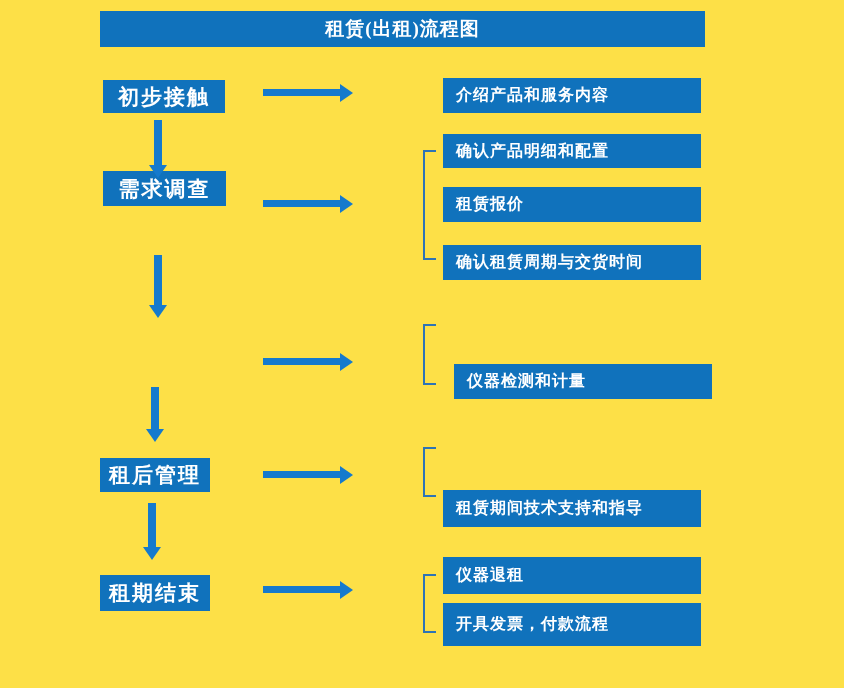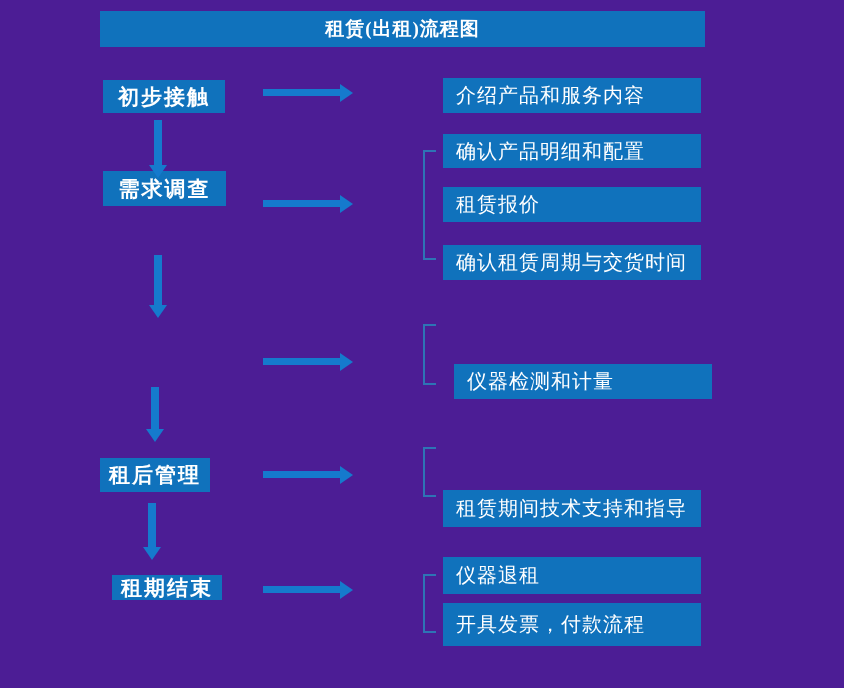--- a/index.html
+++ b/index.html
@@ -7,21 +7,21 @@
     --arrow: #157ACD;
     --bracket: #2E74B5;
     --text: #FFFFFF;
   }
   * { box-sizing: border-box; margin: 0; padding: 0; }
   body { background: #ffffff; font-family: "Liberation Serif", serif; }
   .canvas {
     position: relative;
     width: 844px;
     height: 688px;
-    background: #4c1d95;
+    background: #fde047;
     overflow: hidden;
   }
   .title-bar {
     position: absolute;
     left: 100px; top: 11px;
     width: 605px; height: 36px;
     background: var(--box);
     display: flex; align-items: center; justify-content: center;
   }
   .title-bar span {
@@ -38,22 +38,22 @@
     font-weight: bold;
     letter-spacing: 2px;
     display: flex; align-items: center; justify-content: center;
   }
   .detail-box {
     position: absolute;
     left: 443px;
     width: 258px;
     background: var(--box);
     color: var(--text);
-    font-size: 20px;
-    font-weight: normal;
+    font-size: 16px;
+    font-weight: bold;
     letter-spacing: 1px;
     display: flex; align-items: center;
     padding-left: 13px;
   }
   .varrow {
     position: absolute;
     width: 8px;
     background: var(--arrow);
   }
   .varrow::after {
@@ -94,21 +94,21 @@
 
 <div class="canvas">
 
   <div class="title-bar">
     <span>租赁(出租)流程图</span>
   </div>
 
   <div class="step-box" style="left:103px; top:80px;  width:122px; height:33px;">初步接触</div>
   <div class="step-box" style="left:103px; top:171px; width:123px; height:35px;">需求调查</div>
   <div class="step-box" style="left:100px; top:458px; width:110px; height:34px;">租后管理</div>
-  <div class="step-box" style="left:112px; top:575px; width:110px; height:25px;">租期结束</div>
+  <div class="step-box" style="left:100px; top:575px; width:110px; height:36px;">租期结束</div>
 
   <div class="varrow" style="left:154px; top:120px; height:45px;"></div>
   <div class="varrow" style="left:154px; top:255px; height:50px;"></div>
   <div class="varrow" style="left:151px; top:387px; height:42px;"></div>
   <div class="varrow" style="left:148px; top:503px; height:44px;"></div>
 
   <div class="harrow" style="left:263px; top:89px;"></div>
   <div class="harrow" style="left:263px; top:200px;"></div>
   <div class="harrow" style="left:263px; top:358px;"></div>
   <div class="harrow" style="left:263px; top:471px;"></div>

